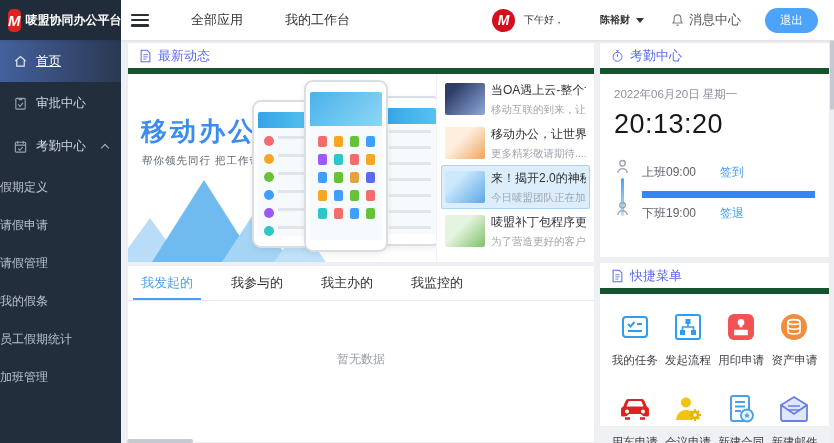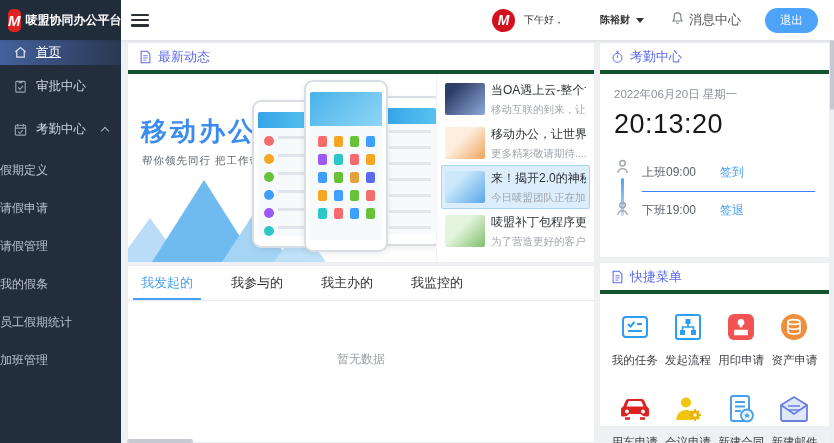--- a/index.html
+++ b/index.html
@@ -13,34 +13,34 @@
   .app-title { color:#fff; font-size:12px; font-weight:bold; white-space:nowrap; }
   .hamburger { width:18px; height:13px; margin-left:10px; display:flex; flex-direction:column; justify-content:space-between; cursor:pointer; }
   .hamburger i { display:block; height:2.5px; background:#2a2f36; border-radius:1px; }
   .header-nav { display:flex; gap:42px; margin-left:42px; }
   .nav-item { font-size:13px; color:#333; cursor:pointer; }
   .header-right { margin-left:auto; display:flex; align-items:center; padding-right:16px; }
   .avatar { width:23px; height:23px; background:#d40f1e; border-radius:50%; color:#fff; font-weight:bold; font-style:italic; font-size:14px; display:flex; align-items:center; justify-content:center; cursor:pointer; }
   .greeting { margin-left:9px; font-size:10px; color:#333; display:flex; align-items:center; cursor:pointer; }
   .greeting b { font-weight:bold;padding-left:36px; }
   .caret-down { width:0; height:0; border-left:4.5px solid transparent; border-right:4.5px solid transparent; border-top:5.5px solid #333; margin-left:6px; }
-  .msg-center { display:flex; gap:4px; margin-left:26px; font-size:13px; color:#555; cursor:pointer; }
+  .msg-center { display:flex; align-items:center; gap:4px; margin-left:26px; font-size:13px; color:#555; cursor:pointer; }
   .logout-btn { margin-left:24px; background:#4da3f7; color:#fff; border:none; border-radius:13px; font-size:11.5px; padding:5px 15px; cursor:pointer; font-family:inherit; }
 
   
   .sidebar { position:absolute; top:40px; left:0; width:121px; bottom:0; background:#232e3d; z-index:15; }
   .side-item { height:43px; display:flex; align-items:center; padding-left:13px; gap:8px; color:#cfd6df; font-size:12.5px; cursor:pointer; position:relative; }
-  .side-item.active { background:linear-gradient(90deg,#44619e 0%,#2a3852 100%); color:#fff; height:25px;text-decoration:underline; }
+  .side-item.active { background:linear-gradient(90deg,#44619e 0%,#2a3852 100%); color:#fff; height:42px;text-decoration:underline; }
   .side-item .sicon { width:15px; height:15px; flex:0 0 auto; display:flex; }
   .chevron-up { width:6px; height:6px; border-left:1.5px solid #aeb8c4; border-top:1.5px solid #aeb8c4; transform:rotate(45deg); position:absolute; right:13px; top:20px; }
   .submenu-item { height:38px; display:flex; align-items:center; color:#b9c2cc; font-size:12px; cursor:pointer; }
 
   
   .panel { position:absolute; background:#fff; border:1px solid #eceef2; }
-  .p-head { height:31px; display:flex; align-items:center; gap:6px; padding:0 11px; border-bottom:4px solid #14532d; color:#5b6af0; font-size:13px; }
+  .p-head { height:31px; display:flex; align-items:center; gap:6px; padding:0 11px; border-bottom:6px solid #14532d; color:#5b6af0; font-size:13px; }
   .p-head svg { flex:0 0 auto; }
 
   
   .news-panel { left:127px; top:42px; width:468px; height:221px; }
   .news-body { display:flex; height:188px; }
   .banner { flex:1; position:relative; overflow:hidden; }
   .b-title { position:absolute; left:13px; top:40px; font-size:26px; font-weight:bold; color:#3b8cf0; letter-spacing:3px; }
   .b-sub { position:absolute; left:14px; top:80px; font-size:10.5px; color:#5f6670; letter-spacing:1px; }
   .mt { position:absolute; bottom:0; width:0; height:0; }
   .mt1 { left:24px; border-left:52px solid transparent; border-right:52px solid transparent; border-bottom:82px solid #6fbbf0; }
@@ -89,21 +89,21 @@
 
   
   .att-panel { left:599px; top:42px; width:231px; height:216px; }
   .att-body { padding:13px 14px 0; }
   .att-date { font-size:11.5px; color:#8b919c; }
   .att-time { font-size:27px; color:#17181a; font-weight:500; margin:7px 0 14px; letter-spacing:.5px; }
   .timeline { position:relative; padding-left:28px; }
   .t-connector { position:absolute; left:7px; top:24px; height:38px; width:3px; border-radius:2px; background:linear-gradient(#4aa0f0,#bfe0fa); }
   .t-person { position:absolute; left:0; width:17px; height:17px; }
   .t-row { display:flex; align-items:center; height:37px; }
-  .t-row + .t-row { border-top:1px solid #3b82f6; }
+  .t-row + .t-row { border-top:7px solid #3b82f6; }
   .t-label { font-size:12px; color:#5c616a; width:78px; }
   .t-action { font-size:12px; color:#4aa0f0; cursor:pointer; }
 
   
   .quick-panel { left:599px; top:262px; width:231px; bottom:16px; }
   .q-grid { display:grid; grid-template-columns:repeat(4,1fr); padding:16px 8px 0; row-gap:24px; }
   .q-item { text-align:center; cursor:pointer; }
   .q-icon { height:34px; display:flex; align-items:center; justify-content:center; }
   .q-label { font-size:11.5px; color:#3c3f44; margin-top:9px; white-space:nowrap; }
 
@@ -118,20 +118,24 @@
 <div class="header">
   <div class="logo-block">
     <div class="logo-m">M</div>
     <div class="app-title">唛盟协同办公平台</div>
   </div>
   <div class="hamburger">
       <i></i>
       <i></i>
       <i></i>
     </div>
+  <div class="header-nav">
+    <div class="nav-item">全部应用</div>
+    <div class="nav-item">我的工作台</div>
+  </div>
   <div class="header-right">
     <div class="avatar">M</div>
     <div class="greeting">
       <span>下午好，</span>
       <b>陈裕财</b>
       <span class="caret-down"></span>
     </div>
     <div class="msg-center">
       <svg width="15" height="15" viewBox="0 0 16 16">
           <path d="M8 2c-2.2 0-3.6 1.6-3.6 3.8v2.6L3.2 10.6h9.6l-1.2-2.2V5.8C11.6 3.6 10.2 2 8 2z" fill="none" stroke="#7a818b" stroke-width="1.2"></path>

